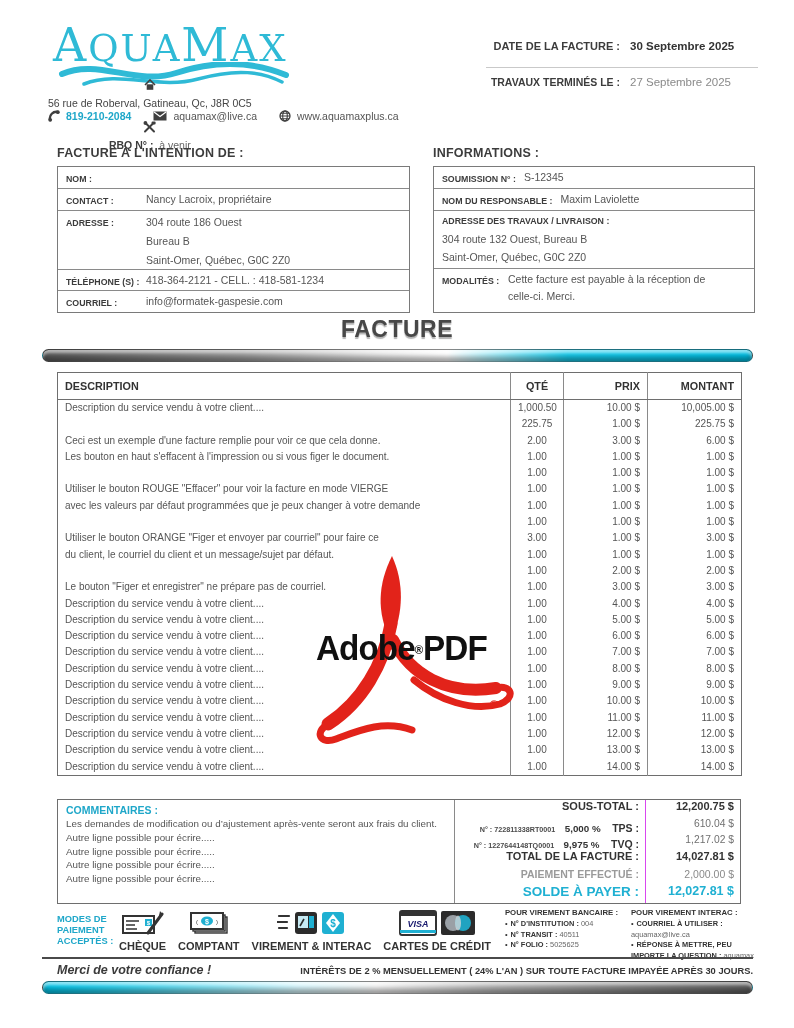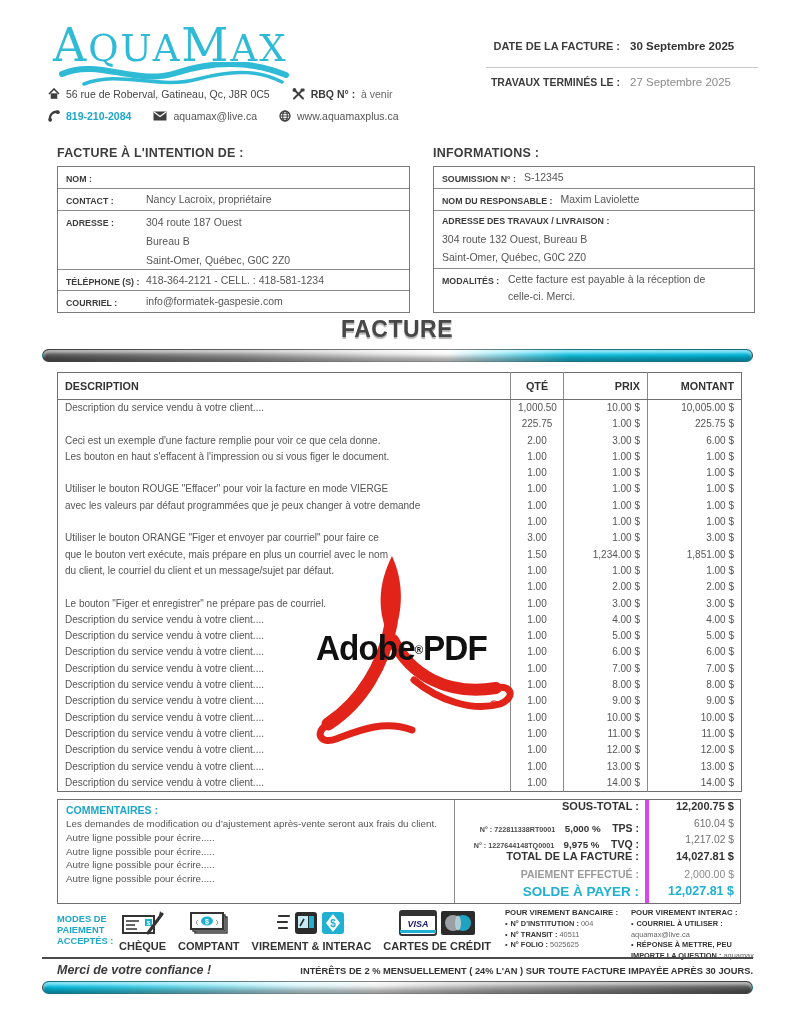--- a/index.html
+++ b/index.html
@@ -5,21 +5,21 @@
   * { margin:0; padding:0; box-sizing:border-box; }
   html,body { background:#ffffff; }
   body { font-family:"Liberation Sans", sans-serif; }
   .page { position:relative; width:794px; height:1028px; background:#fff; overflow:hidden; }
 
   
   .logo { position:absolute; left:53px; top:22px; color:#2fbad6; font-family:"DejaVu Serif", serif; line-height:1; letter-spacing:2px; white-space:nowrap; }
   .logo .lg { font-size:46px; } .logo .md { font-size:37px; }
   .logo-wave { position:absolute; left:58px; top:62px; }
   .contact-line { position:absolute; left:48px; font-size:10.5px; color:#454545; display:flex; align-items:center; gap:6px; white-space:nowrap; }
-  .cl1 { top:88px; } .cl2 { top:110px; }
+  .cl1 { top:79px;flex-direction:column; } .cl2 { top:110px; }
   .contact-line .sep { width:10px; }
   .phone-num { color:#1fa7c9; font-weight:bold; }
   .icn { display:inline-block; vertical-align:middle; }
 
   
   .hdr-right { position:absolute; left:486px; top:40px; width:272px; }
   .hdr-row { display:flex; align-items:baseline; }
   .hdr-row .lab { width:134px; text-align:right; font-weight:800; color:#3c3c3c; }
   .hdr-row .val { flex:1; padding-left:10px; color:#333; }
   .hr1 { height:34px; } .hr1 .lab { font-size:12.5px; }
@@ -71,21 +71,21 @@
   .wm-reg2 { position:absolute; right:24px; top:146px; color:#e2231a; font-size:11px; font-weight:700; }
 
   
   .combox { position:absolute; left:57px; top:799px; width:684px; height:105px; border:1.5px solid #6e6e6e; display:flex; }
   .comments { flex:0 0 397px; border-right:1px solid #8a8a8a; padding:3px 8px; }
   .comments .ctitle { color:#1fa7c9; font-weight:800; font-size:10.5px; line-height:14px; }
   .comments .cline { font-size:9.8px; color:#555; line-height:13.8px; }
   .totals { flex:1; display:flex; flex-direction:column; }
   .trow { display:flex; align-items:baseline; }
   .trow .tleft { flex:1; text-align:right; padding-right:6px; white-space:nowrap; }
-  .trow .tval { flex:0 0 95px; text-align:center; border-left:4px solid #d946ef; padding-right:6px; align-self:stretch; display:flex; align-items:baseline; justify-content:flex-end; }
+  .trow .tval { flex:0 0 95px; text-align:center; border-left:1px solid #d946ef; padding-right:6px; align-self:stretch; display:flex; align-items:baseline; justify-content:flex-end; }
   .r-sub { height:18px; } .r-sub .tleft { font-weight:800; font-size:11px; color:#333; } .r-sub .tval { font-weight:800; font-size:11px; color:#333; }
   .r-tax { height:16px; } .r-tax .tval { font-size:10.3px; color:#707070; }
   .tax-no { font-size:7.2px; font-weight:700; color:#4a4a4a; margin-right:5px; }
   .tax-rate { font-size:9.8px; font-weight:800; color:#333; margin-right:7px; }
   .tax-name { font-size:10.5px; font-weight:800; color:#333; }
   .r-total { height:18px; } .r-total .tleft { font-weight:800; font-size:11px; color:#333; } .r-total .tval { font-weight:800; font-size:11px; color:#333; }
   .r-paid { height:17px; } .r-paid .tleft { font-weight:800; font-size:10.5px; color:#9a9a9a; } .r-paid .tval { font-size:10.5px; color:#8a8a8a; }
   .r-solde { height:19px; } .r-solde .tleft { font-weight:800; font-size:13.5px; color:#1fb0d2; } .r-solde .tval { font-weight:800; font-size:12.5px; color:#1fb0d2; }
 
   
@@ -175,21 +175,21 @@
     <div class="irow" style="height:22px">
       <div class="ilab">NOM :</div>
     </div>
     <div class="irow" style="height:22px">
       <div class="ilab">CONTACT :</div>
       <div class="ival">Nancy Lacroix, propriétaire</div>
     </div>
     <div class="irow" style="height:59px">
       <div class="ilab">ADRESSE :</div>
       <div class="ival multiline">
-        <div>304 route 187 Ouest</div>
+        <div>304 route 186 Ouest</div>
         <div>Bureau B</div>
         <div>Saint-Omer, Québec, G0C 2Z0</div>
       </div>
     </div>
     <div class="irow" style="height:21px">
       <div class="ilab">TÉLÉPHONE (S) :</div>
       <div class="ival">418-364-2121 - CELL. : 418-581-1234</div>
     </div>
     <div class="irow" style="height:21px">
       <div class="ilab">COURRIEL :</div>
@@ -287,26 +287,20 @@
           <td class="c-prix">1.00 $</td>
           <td class="c-mont">1.00 $</td>
         </tr>
         <tr>
           <td class="c-desc">Utiliser le bouton ORANGE "Figer et envoyer par courriel" pour faire ce</td>
           <td class="c-qty">3.00</td>
           <td class="c-prix">1.00 $</td>
           <td class="c-mont">3.00 $</td>
         </tr>
         <tr>
-          <td class="c-desc">que le bouton vert exécute, mais prépare en plus un courriel avec le nom</td>
-          <td class="c-qty">1.50</td>
-          <td class="c-prix">1,234.00 $</td>
-          <td class="c-mont">1,851.00 $</td>
-        </tr>
-        <tr>
           <td class="c-desc">du client, le courriel du client et un message/sujet par défaut.</td>
           <td class="c-qty">1.00</td>
           <td class="c-prix">1.00 $</td>
           <td class="c-mont">1.00 $</td>
         </tr>
         <tr>
           <td class="c-desc"></td>
           <td class="c-qty">1.00</td>
           <td class="c-prix">2.00 $</td>
           <td class="c-mont">2.00 $</td>

